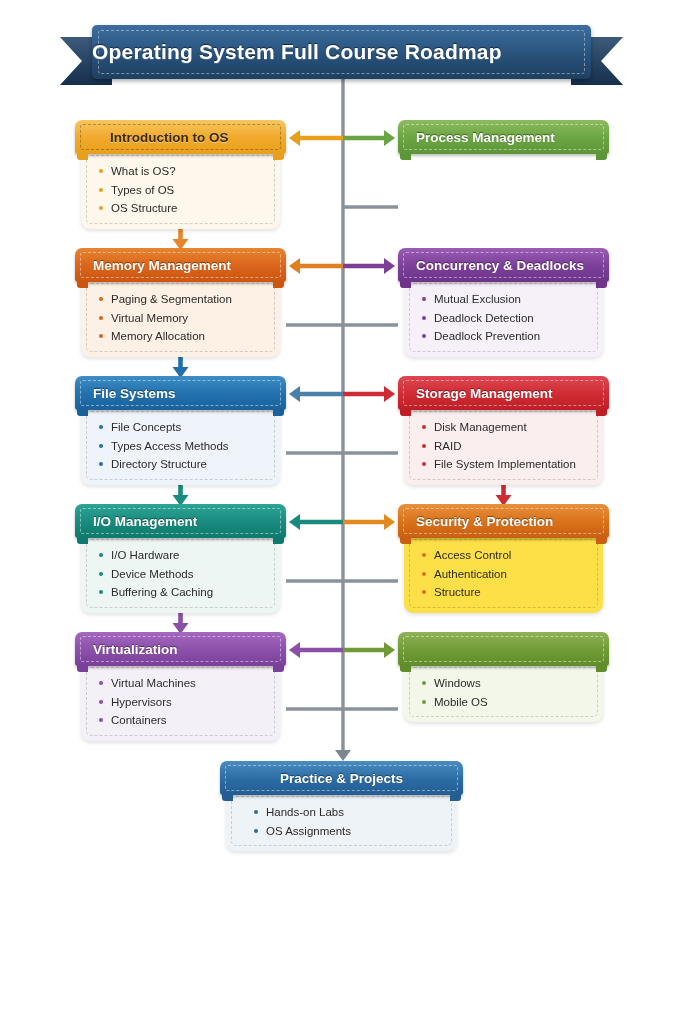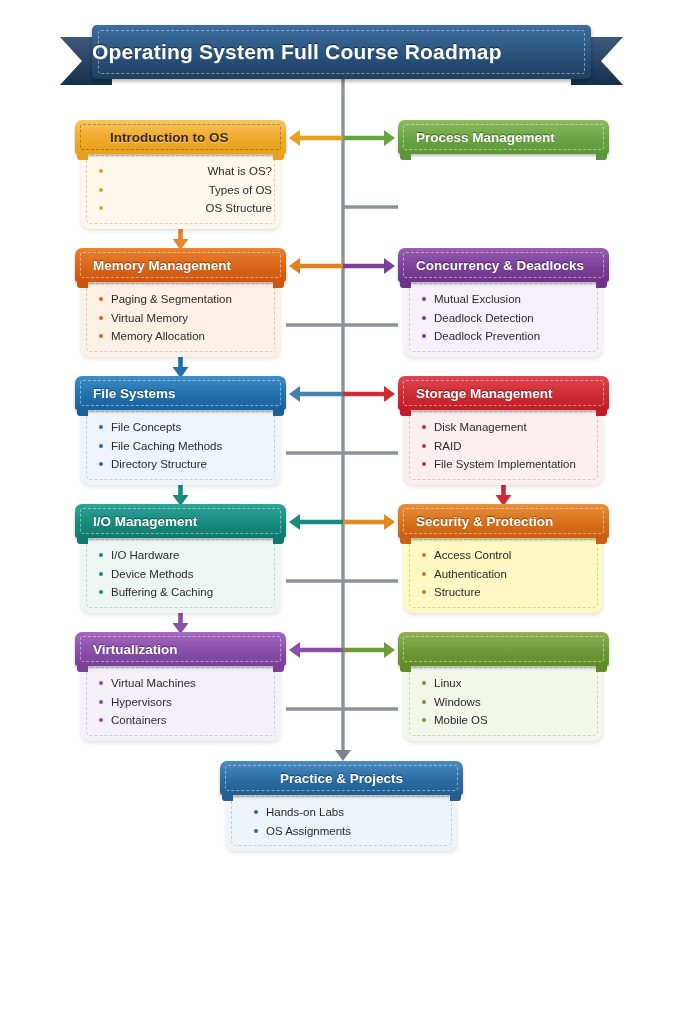--- a/index.html
+++ b/index.html
@@ -145,21 +145,21 @@
     </div>
   </div>
 
   <div id="cards" data-name="card-container">
       <div class="card" data-name="card-introduction-to-os" style="left: 75px; top: 120px; width: 211px;">
         <div class="card-head dark-text" data-name="card-header-introduction-to-os" style="background: linear-gradient(rgb(247, 198, 96) 0%, rgb(240, 168, 42) 55%, rgb(232, 160, 28) 100%);">
           <span class="tab l" data-name="card-tab-left-icon" style="background: rgb(232, 160, 28);"></span>
           <span class="tab r" data-name="card-tab-right-icon" style="background: rgb(232, 160, 28);"></span>
           <span class="card-title dark" data-name="card-title-introduction-to-os">Introduction to OS</span>
         </div>
-        <div class="card-body" data-name="card-body-introduction-to-os" style="background: rgb(253, 247, 236); text-align: right;">
+        <div class="card-body" data-name="card-body-introduction-to-os" style="background: rgb(253, 247, 236);">
           <ul data-name="topic-list">
             <li data-name="list-item" style="--b: #e8a01c;">What is OS?</li>
             <li data-name="list-item" style="--b: #e8a01c;">Types of OS</li>
             <li data-name="list-item" style="--b: #e8a01c;">OS Structure</li>
           </ul>
         </div>
       </div>
       <div class="card" data-name="card-process-management" style="left: 398px; top: 120px; width: 211px;">
         <div class="card-head" data-name="card-header-process-management" style="background: linear-gradient(rgb(140, 187, 94) 0%, rgb(106, 164, 66) 55%, rgb(92, 150, 56) 100%);">
           <span class="tab l" data-name="card-tab-left-icon" style="background: rgb(92, 150, 56);"></span>
@@ -197,21 +197,21 @@
       </div>
       <div class="card" data-name="card-file-systems" style="left: 75px; top: 376px; width: 211px;">
         <div class="card-head" data-name="card-header-file-systems" style="background: linear-gradient(rgb(62, 141, 198) 0%, rgb(33, 112, 173) 55%, rgb(26, 97, 155) 100%);">
           <span class="tab l" data-name="card-tab-left-icon" style="background: rgb(26, 97, 155);"></span>
           <span class="tab r" data-name="card-tab-right-icon" style="background: rgb(26, 97, 155);"></span>
           <span class="card-title light" data-name="card-title-file-systems">File Systems</span>
         </div>
         <div class="card-body" data-name="card-body-file-systems" style="background: rgb(238, 244, 250);">
           <ul data-name="topic-list">
             <li data-name="list-item" style="--b: #2170ad;">File Concepts</li>
-            <li data-name="list-item" style="--b: #2170ad;">File Caching Methods</li>
+            <li data-name="list-item" style="--b: #2170ad;">Types Access Methods</li>
             <li data-name="list-item" style="--b: #2170ad;">Directory Structure</li>
           </ul>
         </div>
       </div>
       <div class="card" data-name="card-storage-management" style="left: 398px; top: 376px; width: 211px;">
         <div class="card-head" data-name="card-header-storage-management" style="background: linear-gradient(rgb(222, 71, 80) 0%, rgb(207, 43, 51) 55%, rgb(191, 29, 38) 100%);">
           <span class="tab l" data-name="card-tab-left-icon" style="background: rgb(191, 29, 38);"></span>
           <span class="tab r" data-name="card-tab-right-icon" style="background: rgb(191, 29, 38);"></span>
           <span class="card-title light" data-name="card-title-storage-management">Storage Management</span>
         </div>
@@ -236,21 +236,21 @@
             <li data-name="list-item" style="--b: #188b7e;">Buffering &amp; Caching</li>
           </ul>
         </div>
       </div>
       <div class="card" data-name="card-security-and-protection" style="left: 398px; top: 504px; width: 211px;">
         <div class="card-head" data-name="card-header-security-and-protection" style="background: linear-gradient(rgb(232, 145, 60) 0%, rgb(217, 112, 26) 55%, rgb(201, 95, 16) 100%);">
           <span class="tab l" data-name="card-tab-left-icon" style="background: rgb(201, 95, 16);"></span>
           <span class="tab r" data-name="card-tab-right-icon" style="background: rgb(201, 95, 16);"></span>
           <span class="card-title light" data-name="card-title-security-and-protection">Security &amp; Protection</span>
         </div>
-        <div class="card-body" data-name="card-body-security-and-protection" style="background: #fef9c3;">
+        <div class="card-body" data-name="card-body-security-and-protection" style="background: #fde047;">
           <ul data-name="topic-list">
             <li data-name="list-item" style="--b: #d9701a;">Access Control</li>
             <li data-name="list-item" style="--b: #d9701a;">Authentication</li>
             <li data-name="list-item" style="--b: #d9701a;">Structure</li>
           </ul>
         </div>
       </div>
       <div class="card" data-name="card-virtualization" style="left: 75px; top: 632px; width: 211px;">
         <div class="card-head" data-name="card-header-virtualization" style="background: linear-gradient(rgb(164, 104, 191) 0%, rgb(138, 79, 168) 55%, rgb(122, 63, 152) 100%);">
           <span class="tab l" data-name="card-tab-left-icon" style="background: rgb(122, 63, 152);"></span>
@@ -265,21 +265,20 @@
           </ul>
         </div>
       </div>
       <div class="card" data-name="card-case-studies-and-os-examples" style="left: 398px; top: 632px; width: 211px;">
         <div class="card-head" data-name="card-header-case-studies-and-os-examples" style="background: linear-gradient(rgb(143, 179, 86) 0%, rgb(111, 154, 54) 55%, rgb(96, 140, 42) 100%);">
           <span class="tab l" data-name="card-tab-left-icon" style="background: rgb(96, 140, 42);"></span>
           <span class="tab r" data-name="card-tab-right-icon" style="background: rgb(96, 140, 42);"></span>
         </div>
         <div class="card-body" data-name="card-body-case-studies-and-os-examples" style="background: rgb(243, 247, 234);">
           <ul data-name="topic-list">
-            <li data-name="list-item" style="--b: #6f9a36;">Linux</li>
             <li data-name="list-item" style="--b: #6f9a36;">Windows</li>
             <li data-name="list-item" style="--b: #6f9a36;">Mobile OS</li>
           </ul>
         </div>
       </div>
       <div class="card" data-name="card-practice-and-projects" style="left: 220px; top: 761px; width: 243px;">
         <div class="card-head" data-name="card-header-practice-and-projects" style="background: linear-gradient(rgb(74, 140, 192) 0%, rgb(43, 107, 163) 55%, rgb(35, 93, 146) 100%);">
           <span class="tab l" data-name="card-tab-left-icon" style="background: rgb(35, 93, 146);"></span>
           <span class="tab r" data-name="card-tab-right-icon" style="background: rgb(35, 93, 146);"></span>
           <span class="card-title light center" data-name="card-title-practice-and-projects">Practice &amp; Projects</span>

